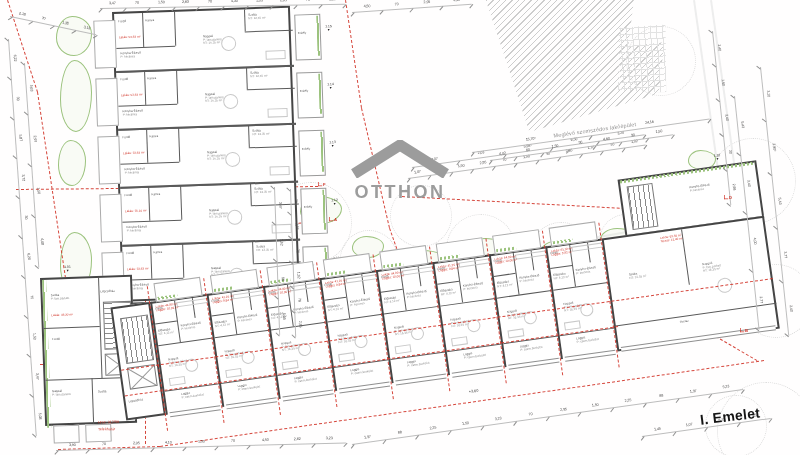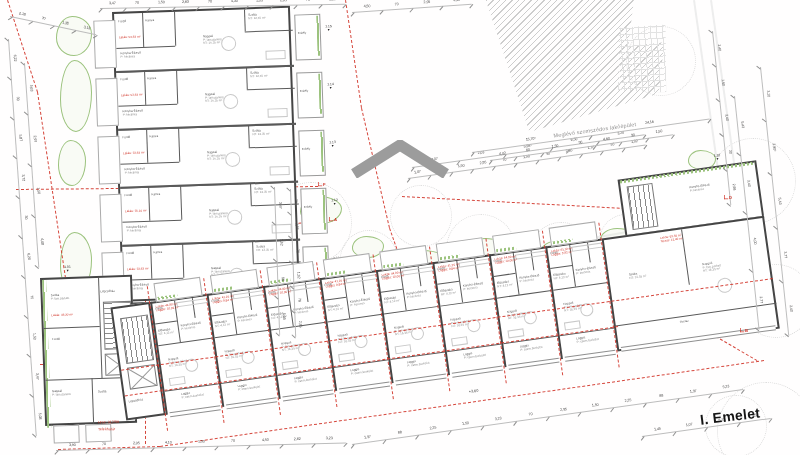--- a/index.html
+++ b/index.html
@@ -81,20 +81,21 @@
 <div id="plan">
 
   <div class="abs" id="neighbor1"></div>
   <div class="abs" id="neighbor2"></div>
   <div class="abs" id="neighbor-label">Meglévő szomszédos lakóépület</div>
 
   <div class="abs" id="wm">
     <svg width="112" height="38">
       <polyline points="10,34 56,5 102,34" fill="none" stroke="#9c9c9c" stroke-width="11"></polyline>
     </svg>
+    <div id="wm-t1">OTTHON</div>
   </div>
 
   <div class="abs" id="title">I. Emelet</div>
 
   <div class="abs" id="parcel">
     <div>Hrsz: 917/59</div>
     <div>Telekhatár</div>
   </div>
 
   <div class="abs" id="level">+3,60</div>

